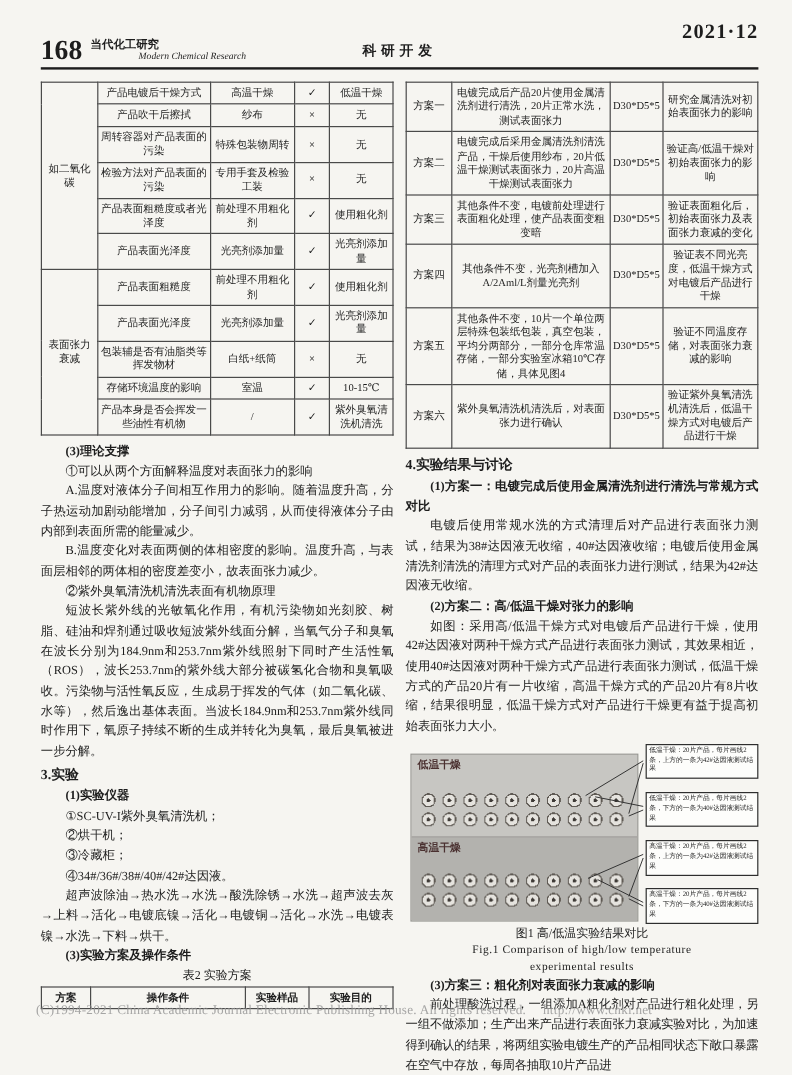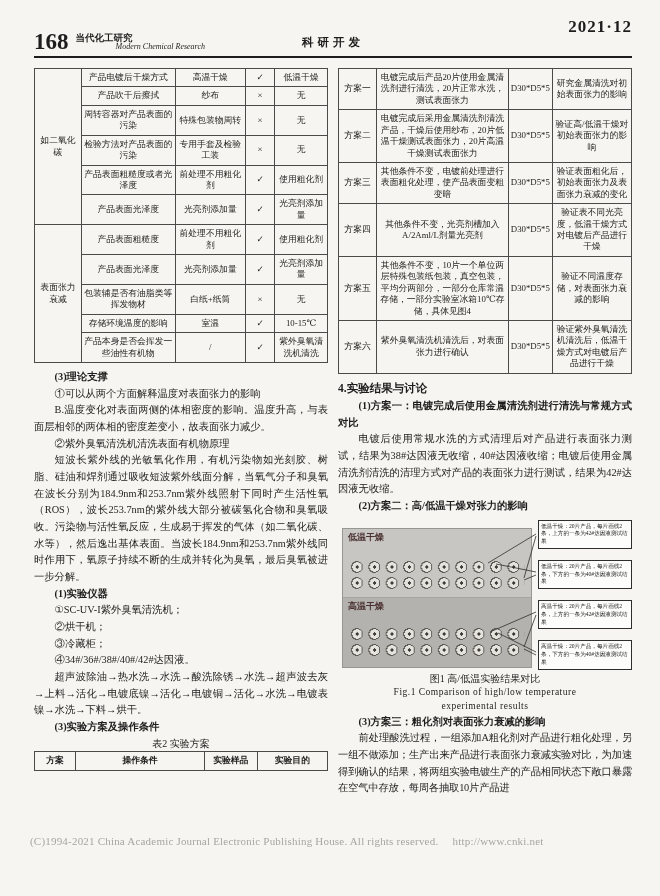--- a/index.html
+++ b/index.html
@@ -137,24 +137,26 @@
           <td>产品本身是否会挥发一些油性有机物</td>
           <td>/</td>
           <td>✓</td>
           <td>紫外臭氧清洗机清洗</td>
         </tr>
       </tbody>
         </table>
 
       <p class="para sub">(3)理论支撑</p>
       <p class="para">①可以从两个方面解释温度对表面张力的影响</p>
+      <p class="para">A.温度对液体分子间相互作用力的影响。随着温度升高，分子热运动加剧动能增加，分子间引力减弱，从而使得液体分子由内部到表面所需的能量减少。</p>
       <p class="para">B.温度变化对表面两侧的体相密度的影响。温度升高，与表面层相邻的两体相的密度差变小，故表面张力减少。</p>
       <p class="para">②紫外臭氧清洗机清洗表面有机物原理</p>
       <p class="para">短波长紫外线的光敏氧化作用，有机污染物如光刻胶、树脂、硅油和焊剂通过吸收短波紫外线面分解，当氧气分子和臭氧在波长分别为184.9nm和253.7nm紫外线照射下同时产生活性氧（ROS），波长253.7nm的紫外线大部分被碳氢化合物和臭氧吸收。污染物与活性氧反应，生成易于挥发的气体（如二氧化碳、水等），然后逸出基体表面。当波长184.9nm和253.7nm紫外线同时作用下，氧原子持续不断的生成并转化为臭氧，最后臭氧被进一步分解。</p>
 
+      <p class="para sec">3.实验</p>
       <p class="para sub">(1)实验仪器</p>
       <p class="para">①SC-UV-I紫外臭氧清洗机；</p>
       <p class="para">②烘干机；</p>
       <p class="para">③冷藏柜；</p>
       <p class="para">④34#/36#/38#/40#/42#达因液。</p>
       <p class="para">超声波除油→热水洗→水洗→酸洗除锈→水洗→超声波去灰→上料→活化→电镀底镍→活化→电镀铜→活化→水洗→电镀表镍→水洗→下料→烘干。</p>
       <p class="para sub">(3)实验方案及操作条件</p>
 
       <p class="cap">表2 实验方案</p>
       <table class="dtab">
@@ -208,20 +210,21 @@
           <td>D30*D5*5</td>
           <td>验证紫外臭氧清洗机清洗后，低温干燥方式对电镀后产品进行干燥</td>
         </tr>
       </tbody>
         </table>
 
       <p class="para sec">4.实验结果与讨论</p>
       <p class="para sub">(1)方案一：电镀完成后使用金属清洗剂进行清洗与常规方式对比</p>
       <p class="para">电镀后使用常规水洗的方式清理后对产品进行表面张力测试，结果为38#达因液无收缩，40#达因液收缩；电镀后使用金属清洗剂清洗的清理方式对产品的表面张力进行测试，结果为42#达因液无收缩。</p>
       <p class="para sub">(2)方案二：高/低温干燥对张力的影响</p>
+      <p class="para">如图：采用高/低温干燥方式对电镀后产品进行干燥，使用42#达因液对两种干燥方式产品进行表面张力测试，其效果相近，使用40#达因液对两种干燥方式产品进行表面张力测试，低温干燥方式的产品20片有一片收缩，高温干燥方式的产品20片有8片收缩，结果很明显，低温干燥方式对产品进行干燥更有益于提高初始表面张力大小。</p>
 
       <div class="fig">
         <div class="photo">
           <div class="photo-half">
             <div class="photo-label">低温干燥</div>
             <div class="washers" style="margin-top:16px;"></div>
             <div class="washers"></div>
           </div>
           <div class="photo-half bottom">
             <div class="photo-label">高温干燥</div>

